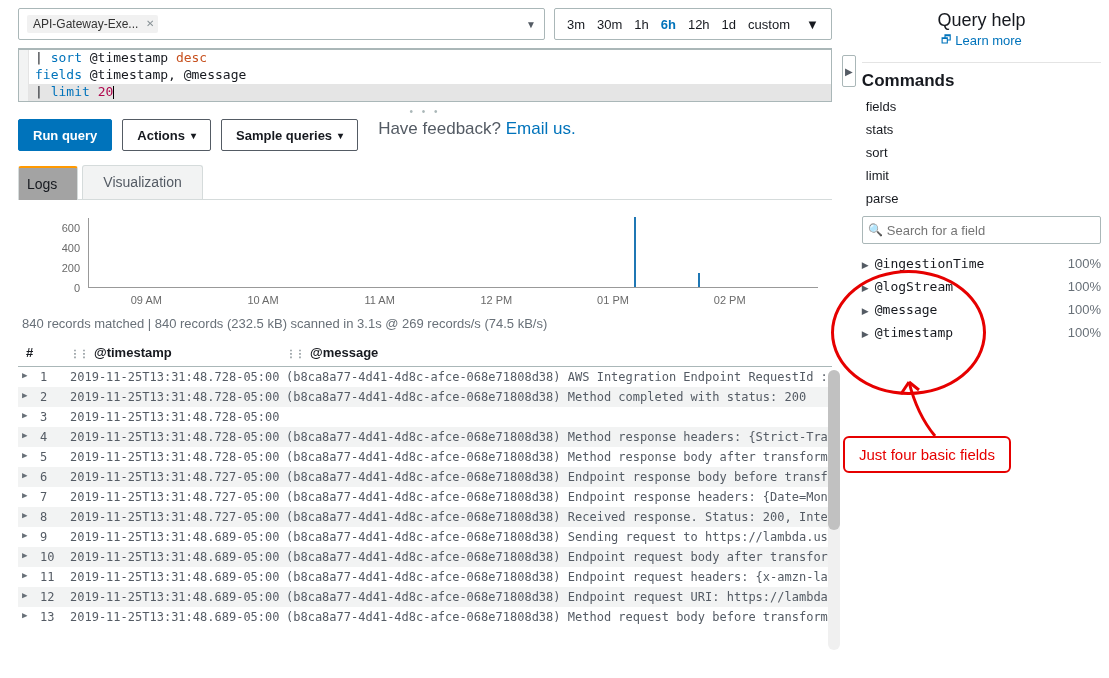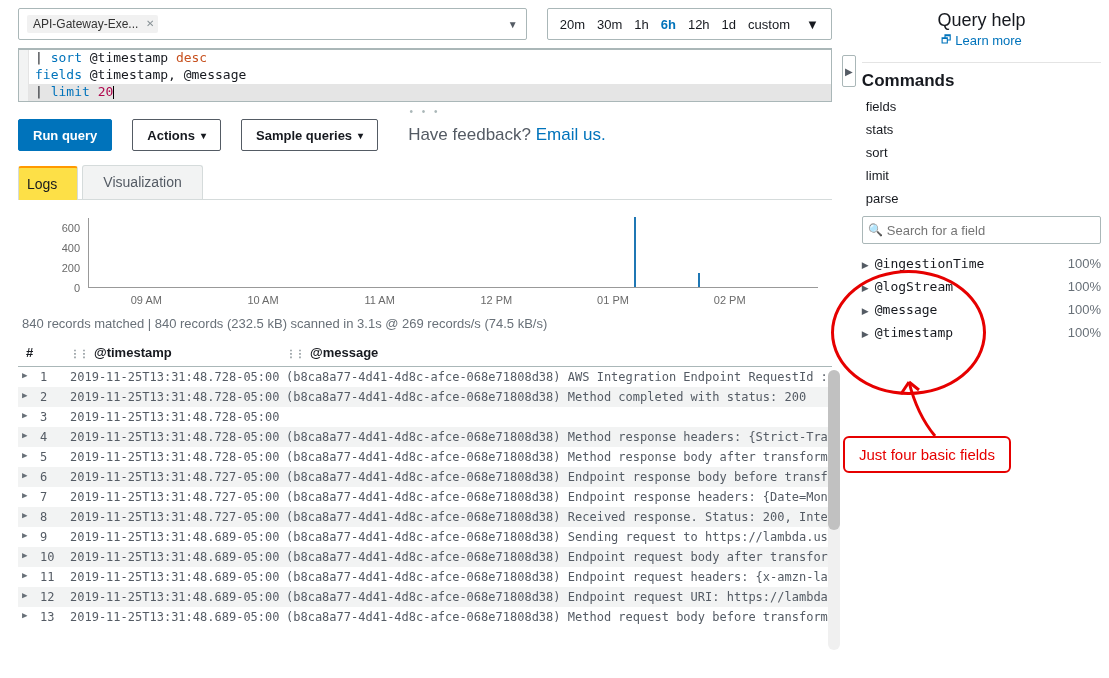--- a/index.html
+++ b/index.html
@@ -2,49 +2,49 @@
 <html><head>
 <meta charset="utf-8">
 <style>
 * { box-sizing: border-box; margin: 0; padding: 0; }
 body { font-family: "Amazon Ember", "Helvetica Neue", Arial, sans-serif; font-size: 13px; color: #16191f; background: #fff; width: 1109px; height: 678px; overflow: hidden; position: relative; }
 .container { display: flex; height: 100%; }
 .left-pane { flex: 0 0 804px; padding: 8px 10px 0 18px; position: relative; }
 .divider-pane { flex: 0 0 14px; position: relative; }
 .divider-pane .toggle { width: 14px; height: 32px; background: #fff; border: 1px solid #aab7b8; border-radius: 2px; display: flex; align-items: center; justify-content: center; margin-top: 55px; cursor: pointer; font-size: 10px; color: #545b64; }
 .right-pane { flex: 1 1 auto; padding: 6px 8px 0 6px; }
-.top-row { display: flex; gap: 20px; margin-bottom: 8px; }
+.top-row { display: flex; gap: 9px; margin-bottom: 8px; }
 .log-group-dd { flex: 1 1 auto; height: 32px; border: 1px solid #aab7b8; border-radius: 2px; display: flex; align-items: center; justify-content: space-between; padding: 0 8px; background: #fff; }
 .lg-pill { background: #f1f1f1; border-radius: 2px; padding: 2px 20px 2px 6px; font-size: 12px; position: relative; color: #333; }
 .lg-pill .x { position: absolute; right: 4px; top: 3px; color: #879196; font-size: 10px; }
 .caret-down { font-size: 10px; color: #545b64; }
 .time-range { flex: 0 0 auto; height: 32px; border: 1px solid #aab7b8; border-radius: 2px; display: flex; align-items: center; background: #fff; padding: 0 6px; }
 .time-range span { padding: 0 6px; font-size: 13px; cursor: pointer; color: #16191f; }
 .time-range span.active { color: #0073bb; font-weight: bold; }
 .time-range .caret-down { margin-left: 4px; }
 .query-editor { border: 1px solid #aab7b8; border-top: 2px solid #aab7b8; font-family: Consolas, Menlo, monospace; font-size: 13px; background: #fff; }
 .query-line { display: flex; min-height: 17px; }
 .gutter { width: 10px; background: #f2f3f3; border-right: 1px solid #e4e4e4; }
 .code { padding: 0 6px; white-space: pre; flex: 1; }
 .code .kw { color: #0073bb; }
 .code .desc { color: #c7511f; }
 .code .num { color: #b0084d; }
 .query-line.active { background: #e5e5e5; }
 .cursor-bar { display: inline-block; width: 1px; height: 13px; background: #000; vertical-align: middle; margin-left: 0; }
 .drag-dots { text-align: center; color: #aab7b8; font-size: 10px; letter-spacing: 3px; padding: 4px 0 2px; }
-.action-row { display: flex; align-items: center; gap: 20px; margin-bottom: 14px; }
+.action-row { display: flex; align-items: flex-start; gap: 10px; margin-bottom: 14px; }
 .btn { height: 32px; padding: 0 14px; border: 1px solid #545b64; border-radius: 2px; background: #fff; font-size: 13px; font-weight: bold; cursor: pointer; display: inline-flex; align-items: center; gap: 6px; color: #16191f; }
 .btn.primary { background: #ff9900; border-color: #ff9900; color: #fff; }
 .btn.primary:first-child { background: #0073bb; border-color: #0073bb; }
 .btn .caret-down { color: inherit; }
 .feedback { font-size: 17px; color: #545b64; margin-left: 10px; }
 .feedback a { color: #0073bb; text-decoration: none; }
 .tabs { display: flex; border-bottom: 1px solid #d5dbdb; margin-bottom: 12px; }
 .tab { padding: 8px 20px; border: 1px solid #d5dbdb; border-bottom: none; border-radius: 3px 3px 0 0; margin-right: 4px; background: #f2f3f3; cursor: pointer; font-size: 14px; color: #545b64; }
-.tab.active { border-top: 2px solid #ff9900; background: #fde047; position: relative; top: 1px; color: #16191f; font-weight: normal; padding-left: 8px; }
+.tab.active { border-top: 2px solid #ff9900; background: #a3a3a3; position: relative; top: 1px; color: #16191f; font-weight: normal; padding-left: 8px; }
 .chart-box { padding: 6px 4px 6px 4px; }
 .chart { height: 88px; position: relative; font-size: 11px; color: #6a6a6a; }
 .chart .y-tick { position: absolute; left: 30px; transform: translateY(-50%); text-align: right; width: 28px; }
 .chart .x-tick { position: absolute; bottom: 0; transform: translateX(-50%); }
 .chart .plot { position: absolute; left: 66px; right: 10px; top: 0; bottom: 18px; border-left: 1px solid #999; border-bottom: 1px solid #999; }
 .chart .bar { position: absolute; bottom: 0; width: 2px; background: #1f77b4; }
 .stats-line { font-size: 13px; color: #687078; padding: 4px 4px 8px; }
 .results { font-size: 13px; }
 .results .header { display: flex; border-bottom: 1px solid #aab7b8; padding: 6px 4px; font-weight: bold; background: #fff; }
 .results .header .handle { color: #879196; margin-right: 6px; font-size: 10px; letter-spacing: -1px; }
@@ -79,21 +79,21 @@
   <div class="left-pane">
     <div class="top-row">
       <div class="log-group-dd">
         <span class="lg-pill">
           <span>API-Gateway-Exe...</span>
           <span class="x">✕</span>
         </span>
         <span class="caret-down">▼</span>
       </div>
       <div class="time-range">
-        <span>20m</span>
+        <span>3m</span>
         <span>30m</span>
         <span>1h</span>
         <span class="active">6h</span>
         <span>12h</span>
         <span>1d</span>
         <span>custom</span>
         <span class="caret-down">▼</span>
       </div>
     </div>
 

